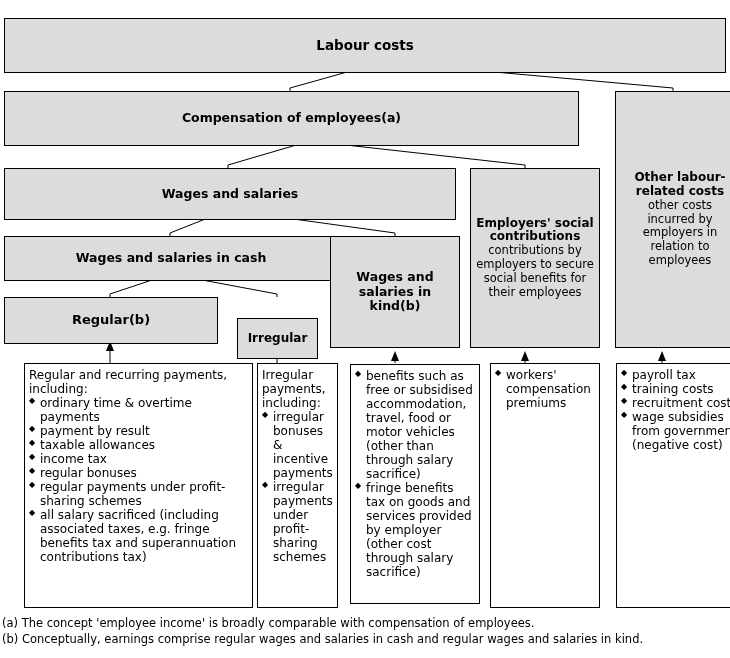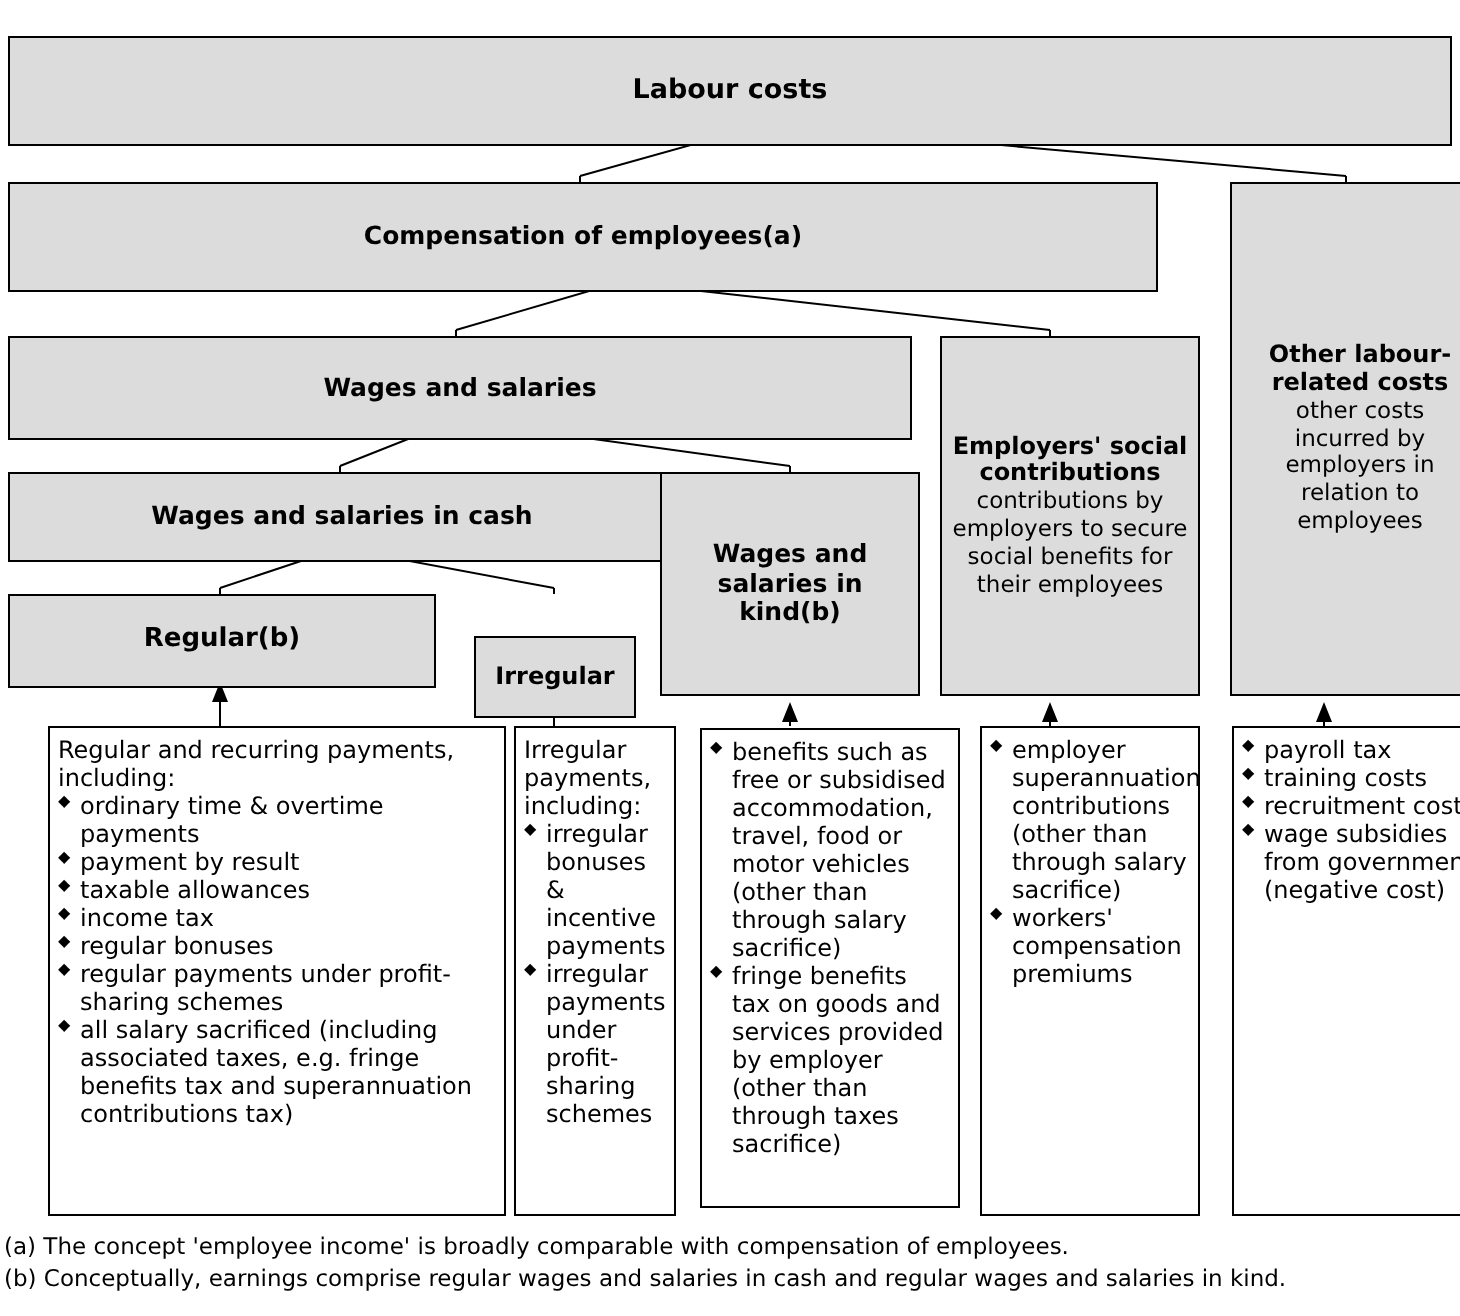--- a/index.html
+++ b/index.html
@@ -120,27 +120,26 @@
     <div class="lead">Irregular payments, including:</div>
     <ul>
       <li>irregular bonuses &amp; incentive payments</li>
       <li>irregular payments under profit-sharing schemes</li>
     </ul>
   </div>
 
   <div class="detail" style="left:330px;top:364px;width:130px;height:240px;font-size:12px;">
     <ul>
       <li>benefits such as free or subsidised accommodation, travel, food or motor vehicles (other than through salary sacrifice)</li>
-      <li>fringe benefits tax on goods and services provided by employer (other than through taxes sacrifice)</li>
+      <li>fringe benefits tax on goods and services provided by employer (other cost through salary sacrifice)</li>
     </ul>
   </div>
 
   <div class="detail" style="left:470px;top:363px;width:110px;height:245px;font-size:12px;">
     <ul>
-      <li>employer superannuation contributions (other than through salary sacrifice)</li>
       <li>workers' compensation premiums</li>
     </ul>
   </div>
 
   <div class="detail" style="left:596px;top:363px;width:130px;height:245px;font-size:12px;">
     <ul>
       <li>payroll tax</li>
       <li>training costs</li>
       <li>recruitment costs</li>
       <li>wage subsidies from government (negative cost)</li>

